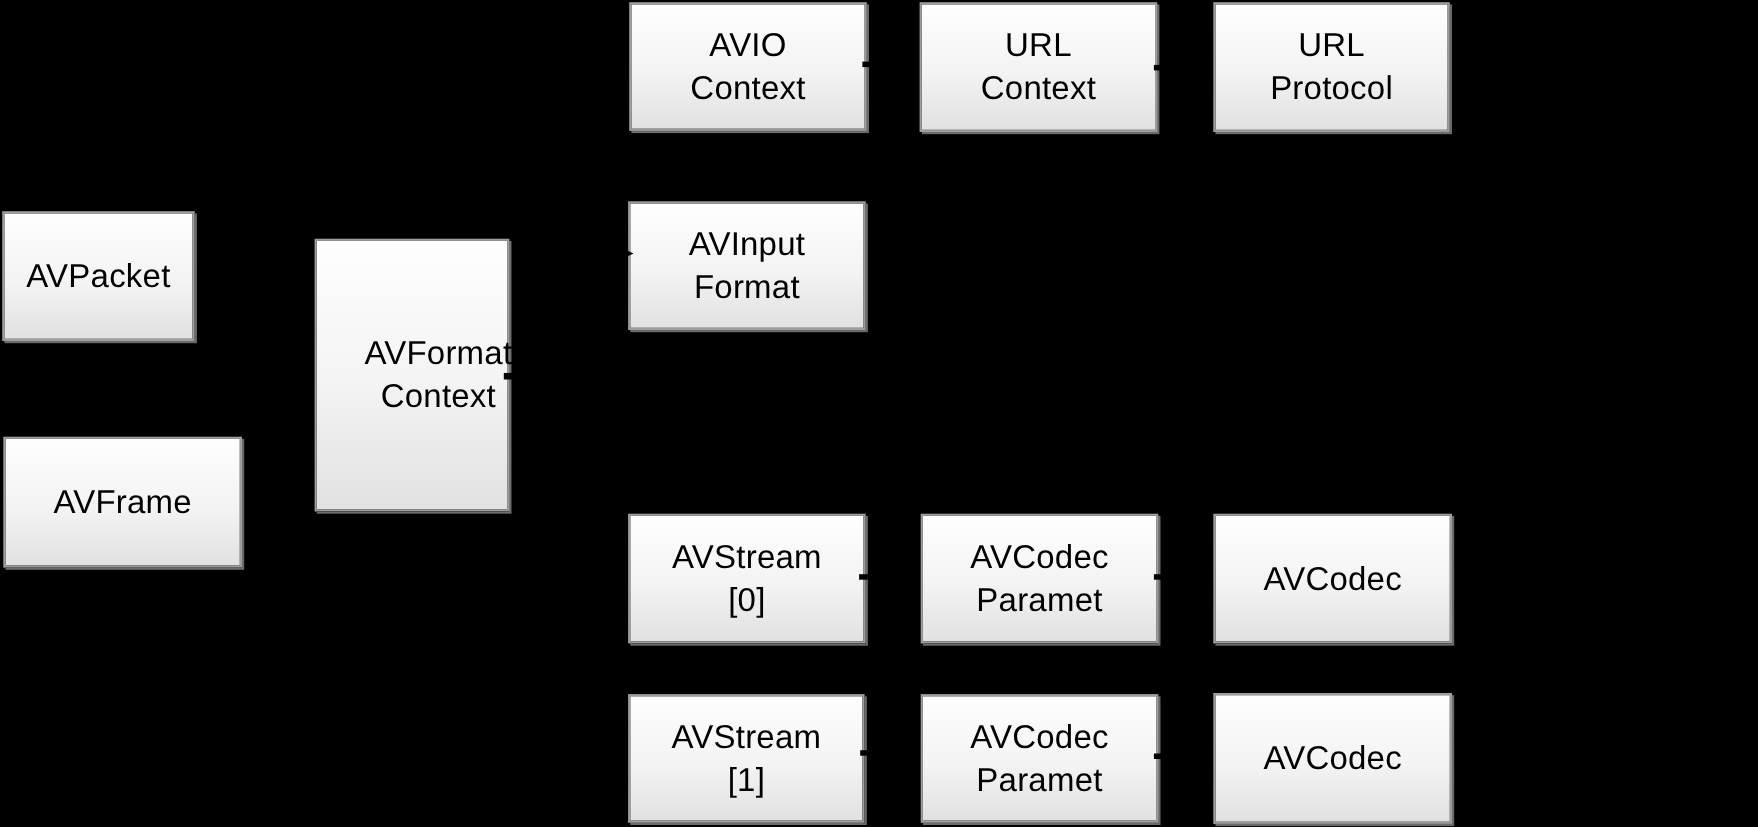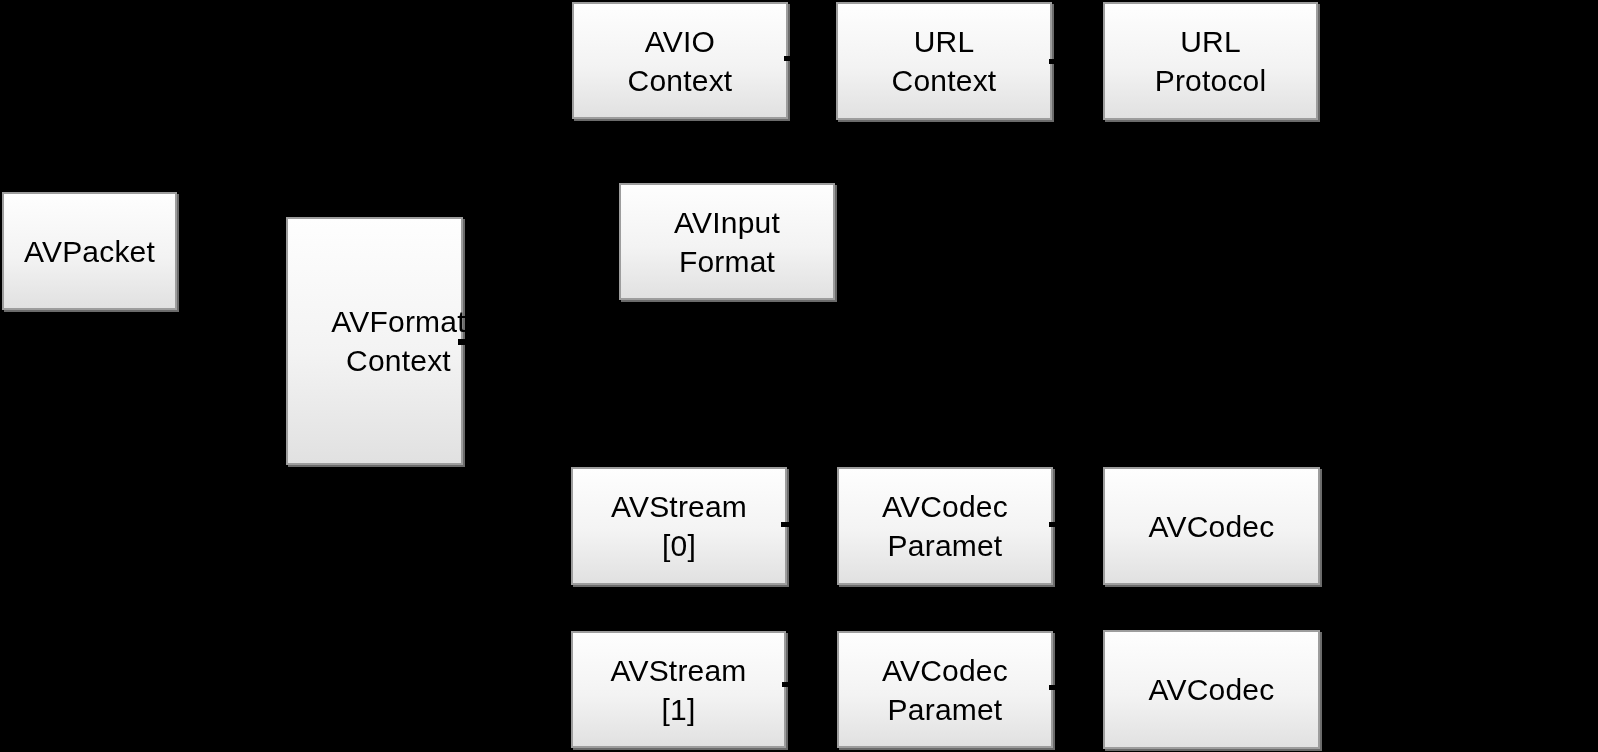--- a/index.html
+++ b/index.html
@@ -58,30 +58,33 @@
 
   <div class="node" style="left: 1103px; top: 2px; width: 215px; height: 118px;">
     <span class="label">URL
 Protocol</span>
   </div>
 
   <div class="node" style="left: 2px; top: 192px; width: 175px; height: 118px;">
     <span class="label">AVPacket</span>
   </div>
 
-  <div class="node" style="left: 571px; top: 183px; width: 216px; height: 117px; margin-left: 48px;">
+  <div class="node" style="left: 571px; top: 183px; width: 216px; height: 117px;">
     <span class="label">AVInput
 Format</span>
   </div>
 
   <div class="node" style="left: 286px; top: 217px; width: 177px; height: 248px; padding-left: 48px;">
     <span class="label">AVFormat
 Context</span>
   </div>
 
+  <div class="node" style="left: 3px; top: 397px; width: 217px; height: 119px;">
+    <span class="label">AVFrame</span>
+  </div>
 
   <div class="node" style="left: 571px; top: 467px; width: 216px; height: 118px;">
     <span class="label">AVStream
 [0]</span>
   </div>
 
   <div class="node" style="left: 837px; top: 467px; width: 216px; height: 118px;">
     <span class="label">AVCodec
 Paramet</span>
   </div>

